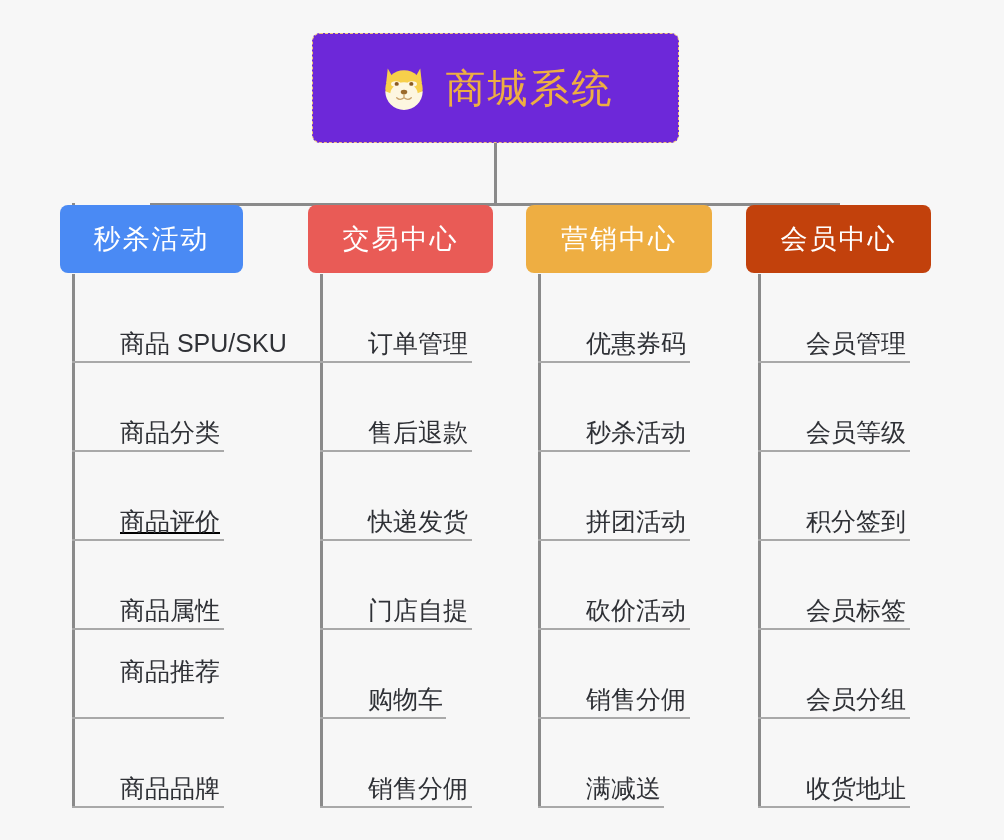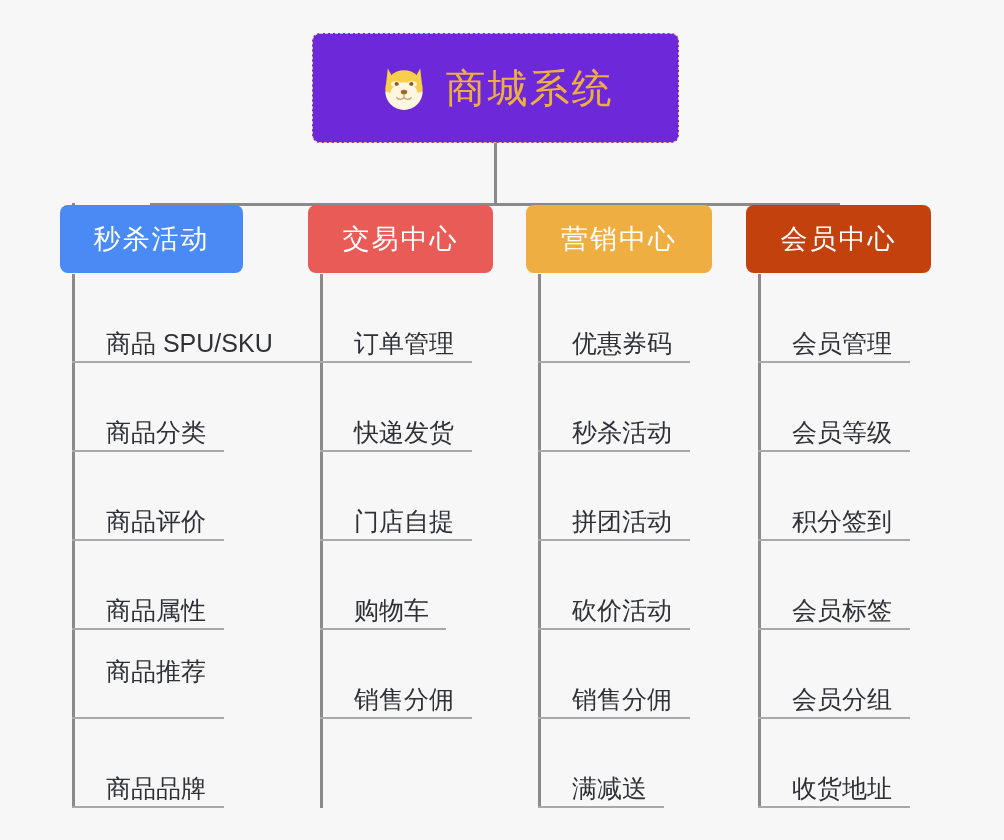--- a/index.html
+++ b/index.html
@@ -78,21 +78,21 @@
     height: 548px;
     background: #8a8a8a;
   }
   .leaf-item {
     position: relative;
     height: 89px;
     border-bottom: 2px solid #a9a9a9;
     display: flex;
     align-items: flex-end;
     justify-content: flex-start;
-    padding-left: 34px;
+    padding-left: 48px;
     padding-bottom: 4px;
   }
   .leaf-label {
     font-size: 25px;
     color: #2f3136;
     white-space: nowrap;
     line-height: 1.1;
   }
 </style>
 </head>
@@ -128,21 +128,21 @@
         <span>秒杀活动</span>
       </div>
       <div class="leaf-col" style="left: 72px; top: 274px; width: 223px;">
         <div class="spine" style="height: 534px;"></div>
         <div class="leaf-item" style="width: 308px;">
           <span class="leaf-label">商品 SPU/SKU</span>
         </div>
         <div class="leaf-item" style="width: 152px;">
           <span class="leaf-label">商品分类</span>
         </div>
-        <div class="leaf-item" style="width: 152px;">
+        <div class="leaf-item" style="width: 152px; text-decoration: underline;">
           <span class="leaf-label">商品评价</span>
         </div>
         <div class="leaf-item" style="width: 152px;">
           <span class="leaf-label">商品属性</span>
         </div>
         <div class="leaf-item" style="width: 152px; align-items: center;">
           <span class="leaf-label">商品推荐</span>
         </div>
         <div class="leaf-item" style="width: 152px;">
           <span class="leaf-label">商品品牌</span>
@@ -151,20 +151,23 @@
       <div class="line" style="left: 320px; top: 203px; width: 3px; height: 4px;"></div>
       <div class="cat-box" style="left: 308px; top: 205px; width: 185px; background: rgb(233, 91, 86);">
         <span>交易中心</span>
       </div>
       <div class="leaf-col" style="left: 320px; top: 274px; width: 225px;">
         <div class="spine" style="height: 534px;"></div>
         <div class="leaf-item" style="width: 152px;">
           <span class="leaf-label">订单管理</span>
         </div>
         <div class="leaf-item" style="width: 152px;">
+          <span class="leaf-label">售后退款</span>
+        </div>
+        <div class="leaf-item" style="width: 152px;">
           <span class="leaf-label">快递发货</span>
         </div>
         <div class="leaf-item" style="width: 152px;">
           <span class="leaf-label">门店自提</span>
         </div>
         <div class="leaf-item" style="width: 126px;">
           <span class="leaf-label">购物车</span>
         </div>
         <div class="leaf-item" style="width: 152px;">
           <span class="leaf-label">销售分佣</span>

